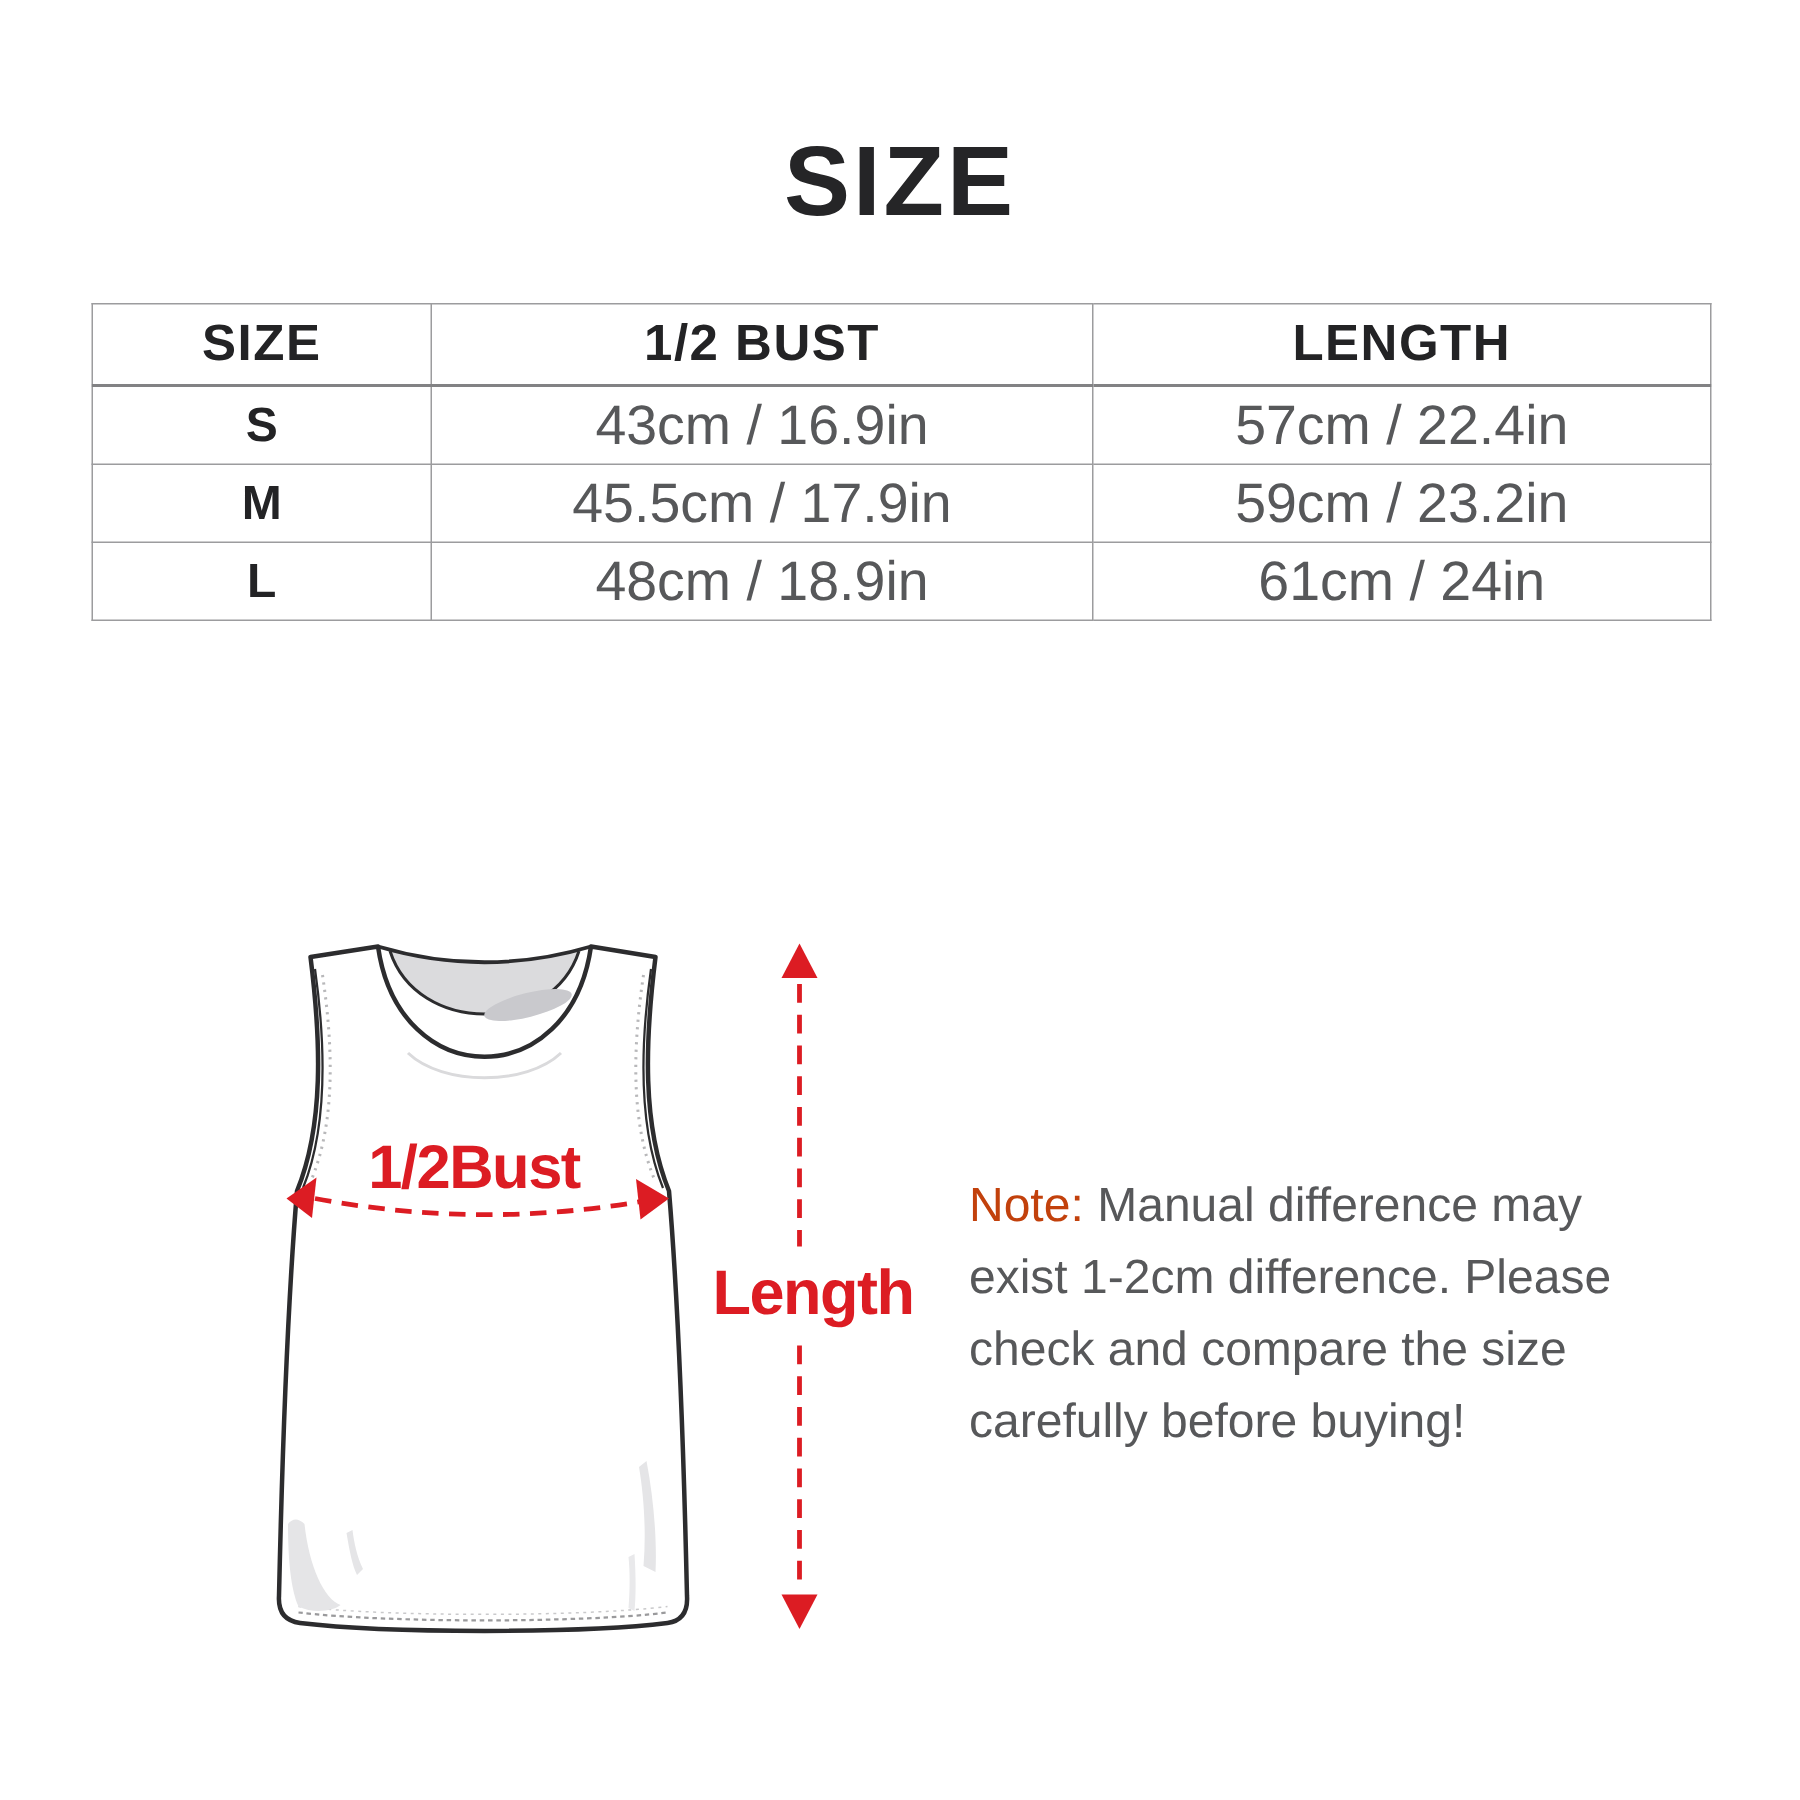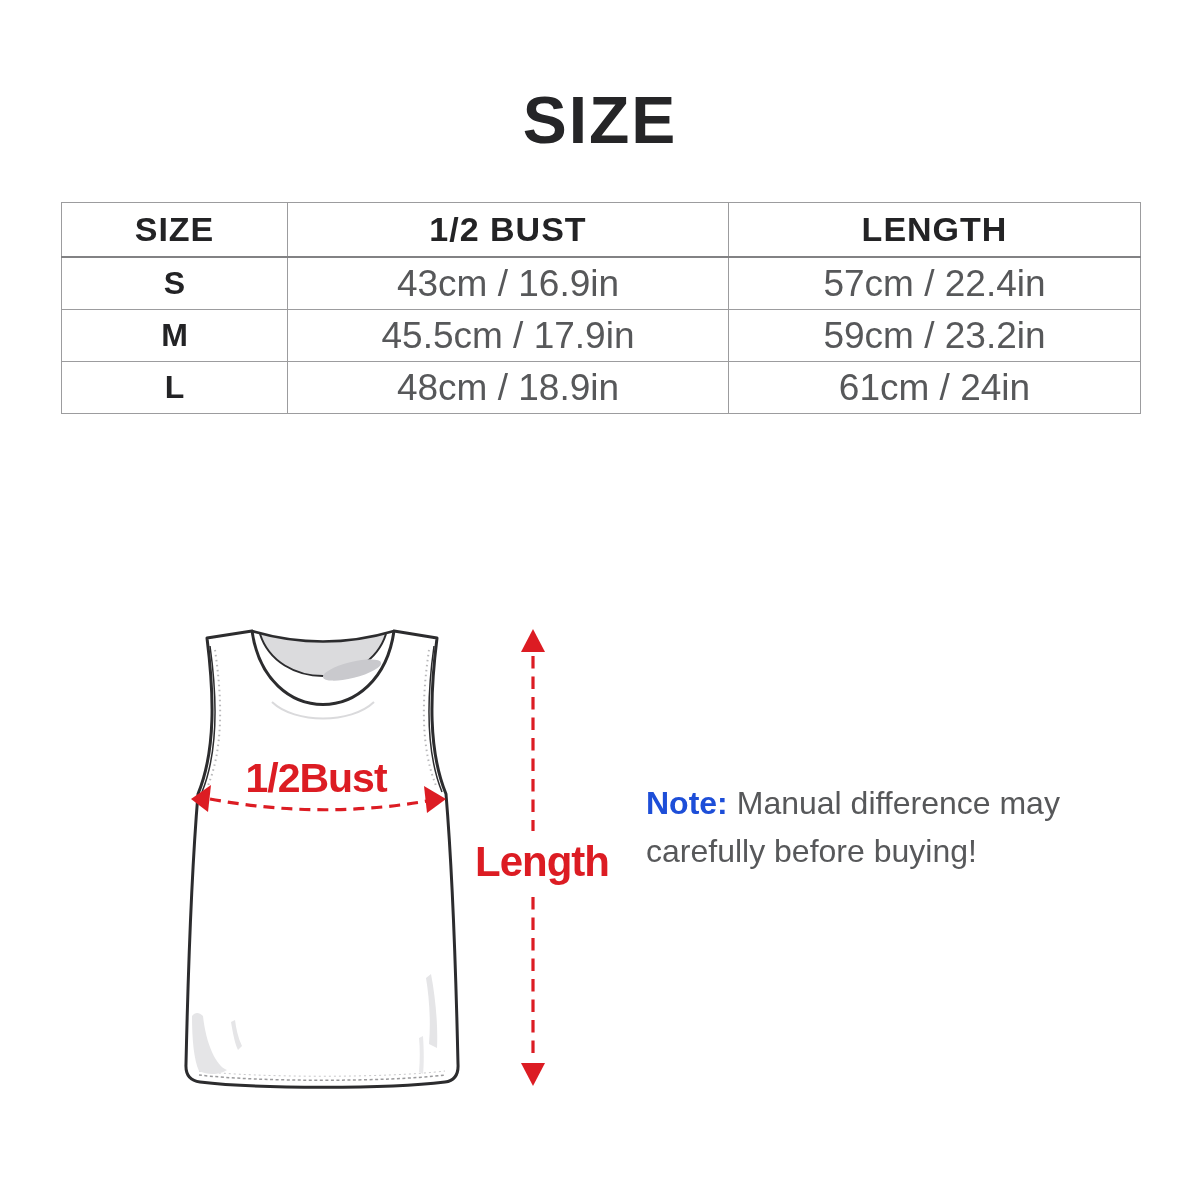--- a/index.html
+++ b/index.html
@@ -37,21 +37,21 @@
   }
   .diagram-svg{position:absolute;left:0;top:0;width:1200px;height:1200px;}
   .measure-label{
     font-family:"Liberation Sans",sans-serif;font-weight:bold;fill:var(--red);
   }
   .note{
     position:absolute;left:646px;top:779px;width:490px;
     font-size:32px;line-height:48px;color:var(--gray-text);
   }
   .note .note-line{display:block;}
-  .note .note-bold{font-weight:bold;color:#1d4ed8;margin-right:9px;}
+  .note .note-bold{font-weight:normal;color:#c2410c;margin-right:9px;}
 </style>
 </head>
 <body>
 
 <div class="canvas">
 
   <h1 class="title">SIZE</h1>
 
   <table class="size-table">
     <colgroup>
@@ -133,16 +133,18 @@
       <polygon points="533,629 521,652 545,652" fill="var(--red)"></polygon>
       <line x1="533" y1="656" x2="533" y2="831" stroke="var(--red)" stroke-width="3.2" stroke-dasharray="12.5 8"></line>
       <text x="542" y="876" text-anchor="middle" font-size="42" letter-spacing="-1" class="measure-label">Length</text>
       <line x1="533" y1="897" x2="533" y2="1060" stroke="var(--red)" stroke-width="3.2" stroke-dasharray="12.5 8"></line>
       <polygon points="533,1086 521,1063 545,1063" fill="var(--red)"></polygon>
     </g>
   </svg>
 
   <div class="note">
     <span class="note-line"><span class="note-bold">Note:</span><span>Manual difference may</span></span>
+    <span class="note-line">exist 1-2cm difference. Please</span>
+    <span class="note-line">check and compare the size</span>
     <span class="note-line">carefully before buying!</span>
   </div>
 
 </div>
 
 </body></html>

